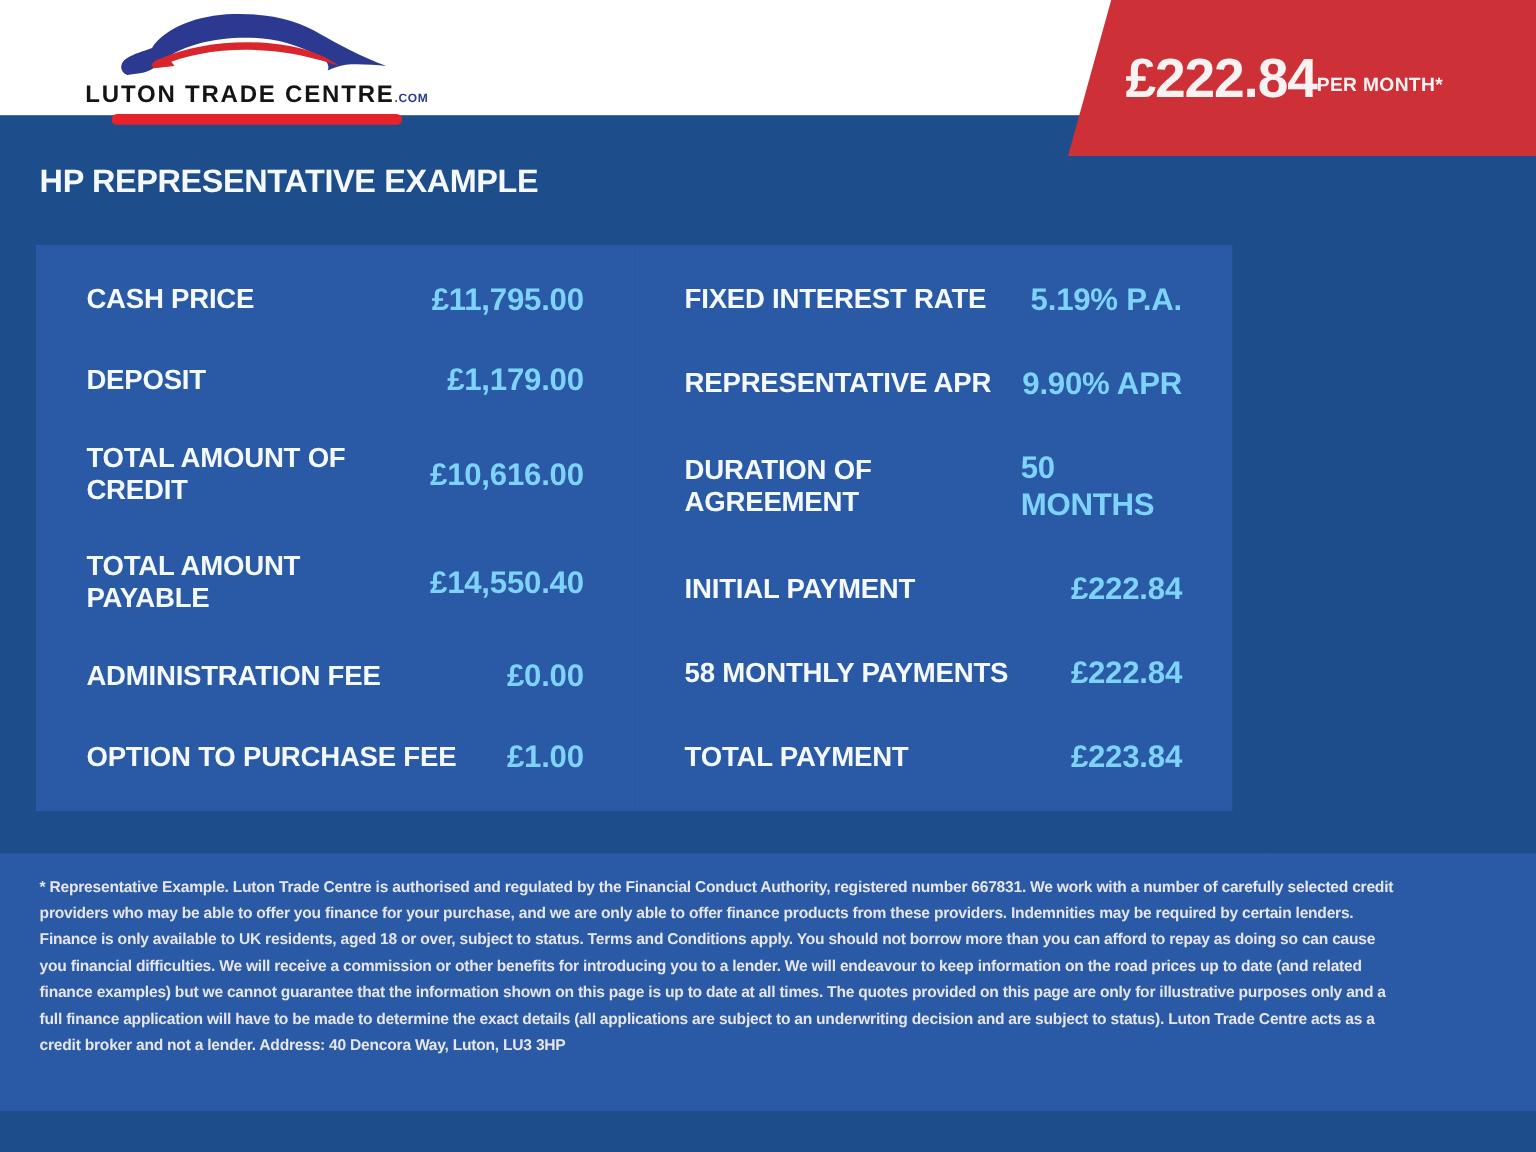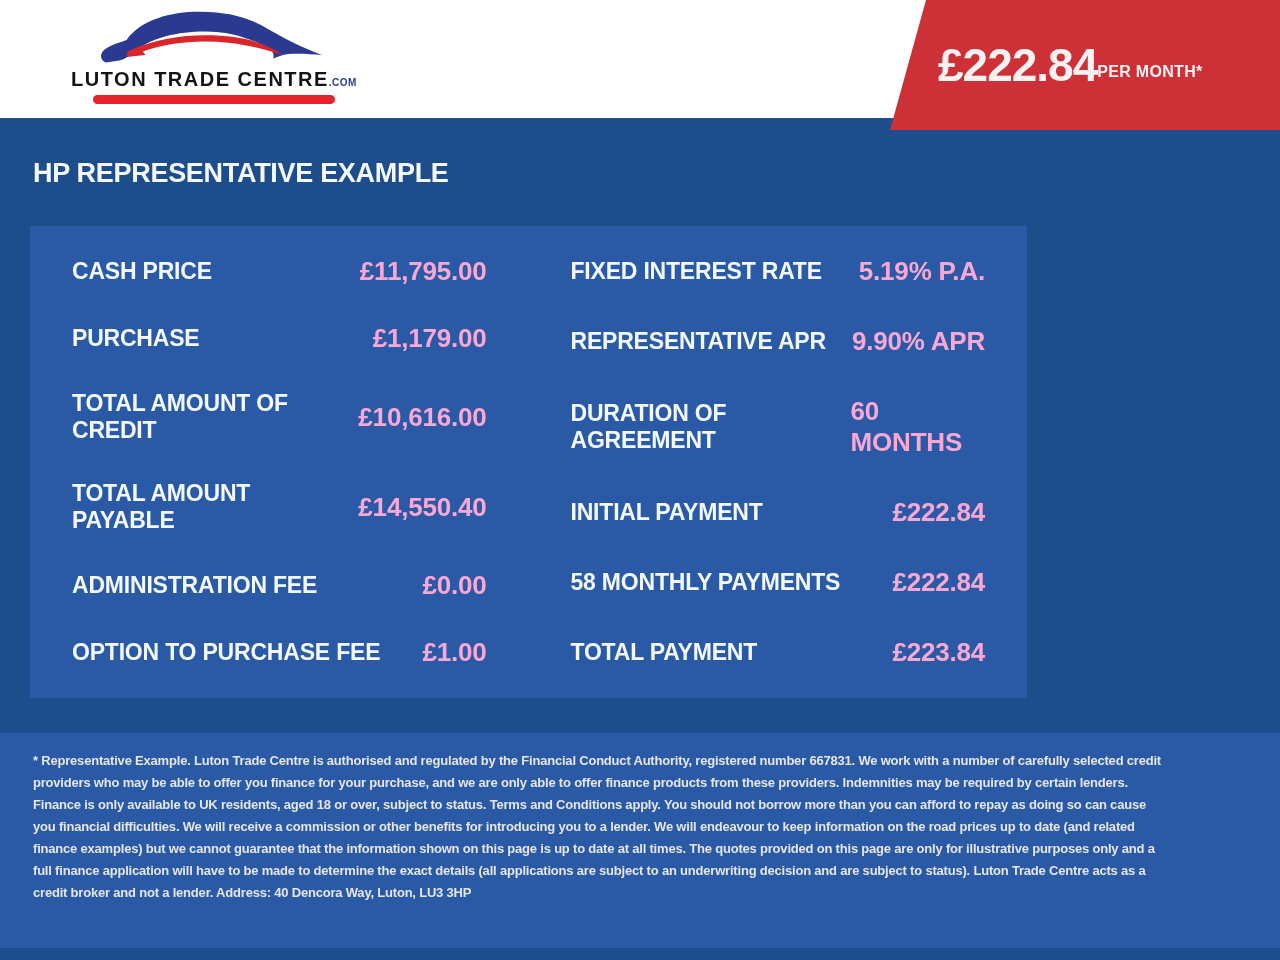--- a/index.html
+++ b/index.html
@@ -5,21 +5,21 @@
   html,body{margin:0;padding:0;}
   body{
     width:1280px;height:960px;overflow:hidden;
     font-family:"Liberation Sans",sans-serif;
     background:#1e4d8b;
   }
   .page{position:relative;width:1280px;height:960px;}
 
   
   .header{
-    position:relative;width:1280px;height:118px;background:#ffffff;
+    position:relative;width:1280px;height:96px;background:#ffffff;
   }
   .logo{
     position:absolute;left:85px;top:8px;width:258px;height:114px;
     display:flex;flex-direction:column;align-items:center;justify-content:flex-start;
   }
   .logo-car{width:238px;height:62px;display:block;}
   .logo-text-row{display:flex;align-items:baseline;margin-top:-2px;white-space:nowrap;}
   .logo-name{
     font-size:20px;font-weight:900;color:#141414;letter-spacing:1.5px;
   }
@@ -61,21 +61,21 @@
     box-sizing:border-box;padding:30px 42px;
     display:flex;flex-direction:column;justify-content:space-between;
   }
   .row{
     display:flex;justify-content:space-between;align-items:center;
   }
   .row-label{
     font-size:23px;font-weight:bold;color:#f4f9ff;letter-spacing:-0.2px;
   }
   .row-value{
-    font-size:26px;font-weight:bold;color:#f9a8d4;letter-spacing:-0.2px;
+    font-size:26px;font-weight:bold;color:#7dd3fc;letter-spacing:-0.2px;
   }
 
   
   .fineprint-band{
     width:1280px;height:215px;background:#2a5aa5;box-sizing:border-box;
     padding:17px 100px 0 33px;
   }
   .fineprint{
     margin:0;max-width:1130px;
     font-size:13px;font-weight:bold;color:#e5e5e5;
@@ -112,21 +112,21 @@
     <div class="heading">HP REPRESENTATIVE EXAMPLE</div>
 
     <div class="panels">
 
       <div class="panel">
         <div class="row">
           <span class="row-label">CASH PRICE</span>
           <span class="row-value">£11,795.00</span>
         </div>
         <div class="row">
-          <span class="row-label">PURCHASE</span>
+          <span class="row-label">DEPOSIT</span>
           <span class="row-value">£1,179.00</span>
         </div>
         <div class="row">
           <span class="row-label">TOTAL AMOUNT OF CREDIT</span>
           <span class="row-value">£10,616.00</span>
         </div>
         <div class="row">
           <span class="row-label">TOTAL AMOUNT PAYABLE</span>
           <span class="row-value">£14,550.40</span>
         </div>
@@ -144,21 +144,21 @@
         <div class="row">
           <span class="row-label">FIXED INTEREST RATE</span>
           <span class="row-value">5.19% P.A.</span>
         </div>
         <div class="row">
           <span class="row-label">REPRESENTATIVE APR</span>
           <span class="row-value">9.90% APR</span>
         </div>
         <div class="row">
           <span class="row-label">DURATION OF AGREEMENT</span>
-          <span class="row-value">60 MONTHS</span>
+          <span class="row-value">50 MONTHS</span>
         </div>
         <div class="row">
           <span class="row-label">INITIAL PAYMENT</span>
           <span class="row-value">£222.84</span>
         </div>
         <div class="row">
           <span class="row-label">58 MONTHLY PAYMENTS</span>
           <span class="row-value">£222.84</span>
         </div>
         <div class="row">

